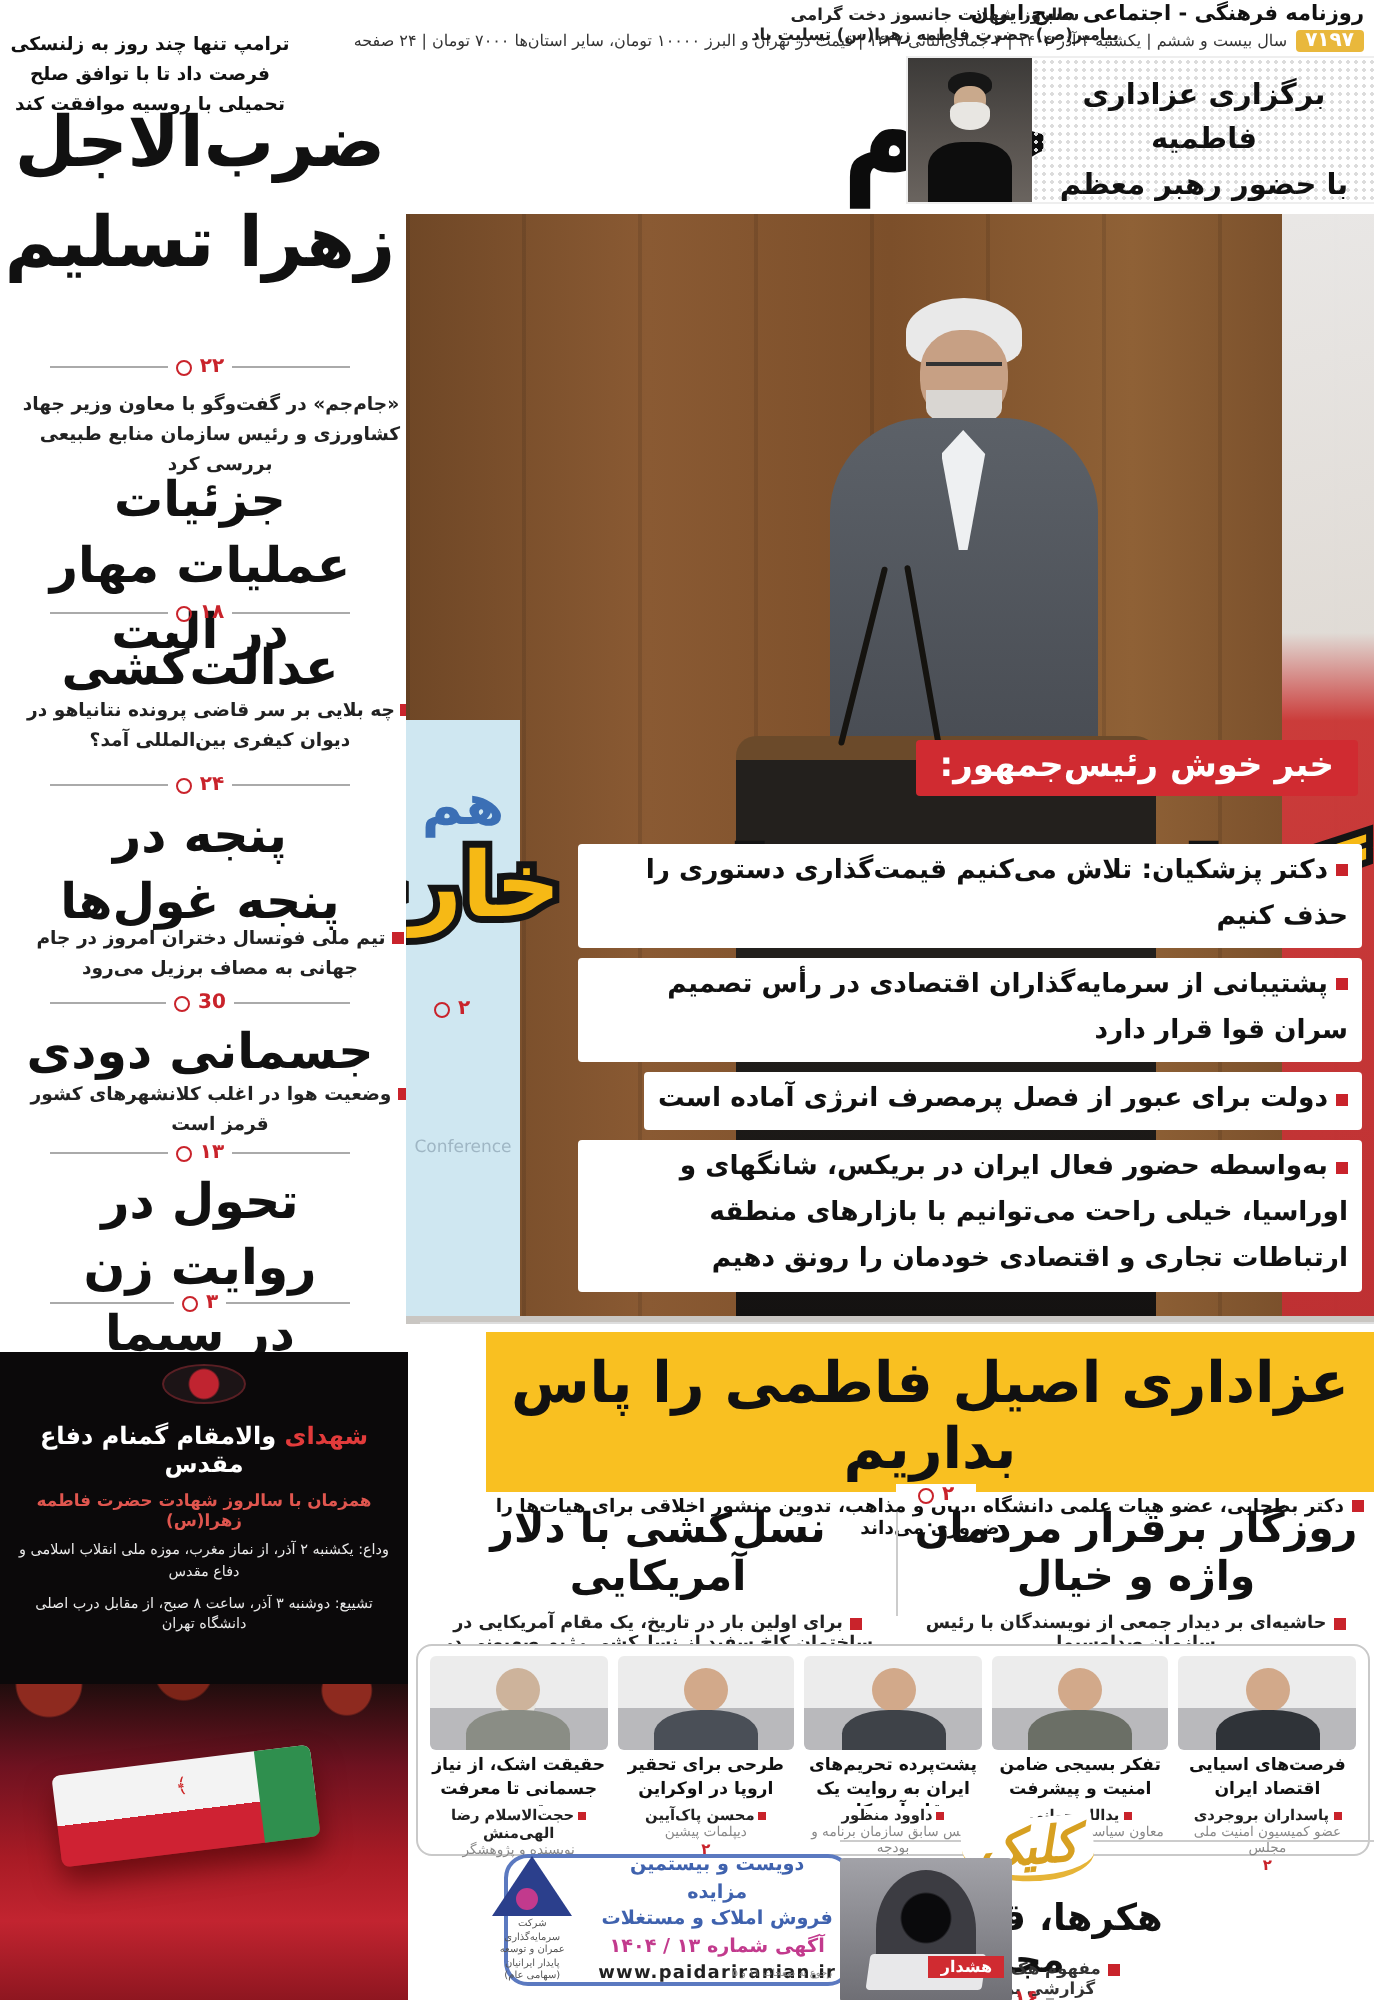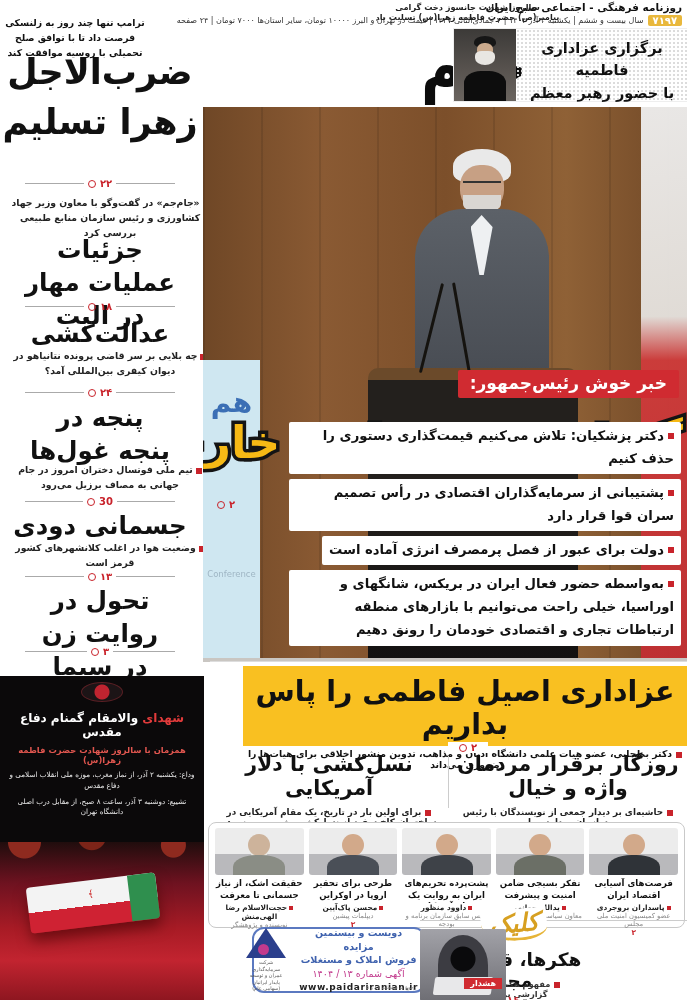--- a/index.html
+++ b/index.html
@@ -130,21 +130,21 @@
   #coffin{position:absolute;top:38px;left:28px;width:130px;height:46px;transform:rotate(-7deg);border-radius:4px;
      background:linear-gradient(180deg,#f3f3f3 0 55%,#cf2233 55%);box-shadow:0 8px 14px rgba(60,0,0,0.55);}
   #coffin .emblem{position:absolute;top:8px;left:56px;width:16px;height:12px;color:#c22;font-size:10px;line-height:12px;}
   #coffin .green{position:absolute;top:0;right:0;width:28px;height:100%;background:#2f8f4e;border-radius:0 4px 4px 0;}
 
   
   #adBox{top:927px;left:240px;width:174px;height:66px;border:2px solid #5b79c0;border-radius:12px;
      display:flex;direction:rtl;align-items:center;padding:2px 6px;box-sizing:border-box;gap:13px;background:#fff;margin-left:12px;}
   #adText{flex:1;text-align:center;line-height:1.45;}
   #adText .a1,#adText .a2{color:#3f62ae;font-size:9.6px;font-weight:900;}
-  #adText .a3{color:#c23a8d;font-size:9.6px;font-weight:400;}
+  #adText .a3{color:#c23a8d;font-size:9.6px;font-weight:700;}
   #adText .a4{color:#222;font-size:9px;font-weight:900;letter-spacing:0.6px;direction:ltr;}
   #adLogo{width:52px;text-align:center;}
   #adTri{width:0;height:0;margin:0 auto;border-left:20px solid transparent;border-right:20px solid transparent;border-bottom:30px solid #2b3f8c;position:relative;}
   #adDot{width:11px;height:11px;border-radius:50%;background:#c23a8d;position:relative;top:-14px;right:17px;}
   #adCompany{font-size:5px;color:#555;line-height:1.3;margin-top:-10px;}
   #adFoot{position:absolute;bottom:1px;right:8px;font-size:5px;color:#888;}
 
   
   #clickSec{top:920px;left:420px;width:267px;height:80px;border-top:1px solid #ccc;}
   #clickLogo{position:absolute;top:-12px;right:140px;color:#d7a021;font-size:25px;font-weight:900;

